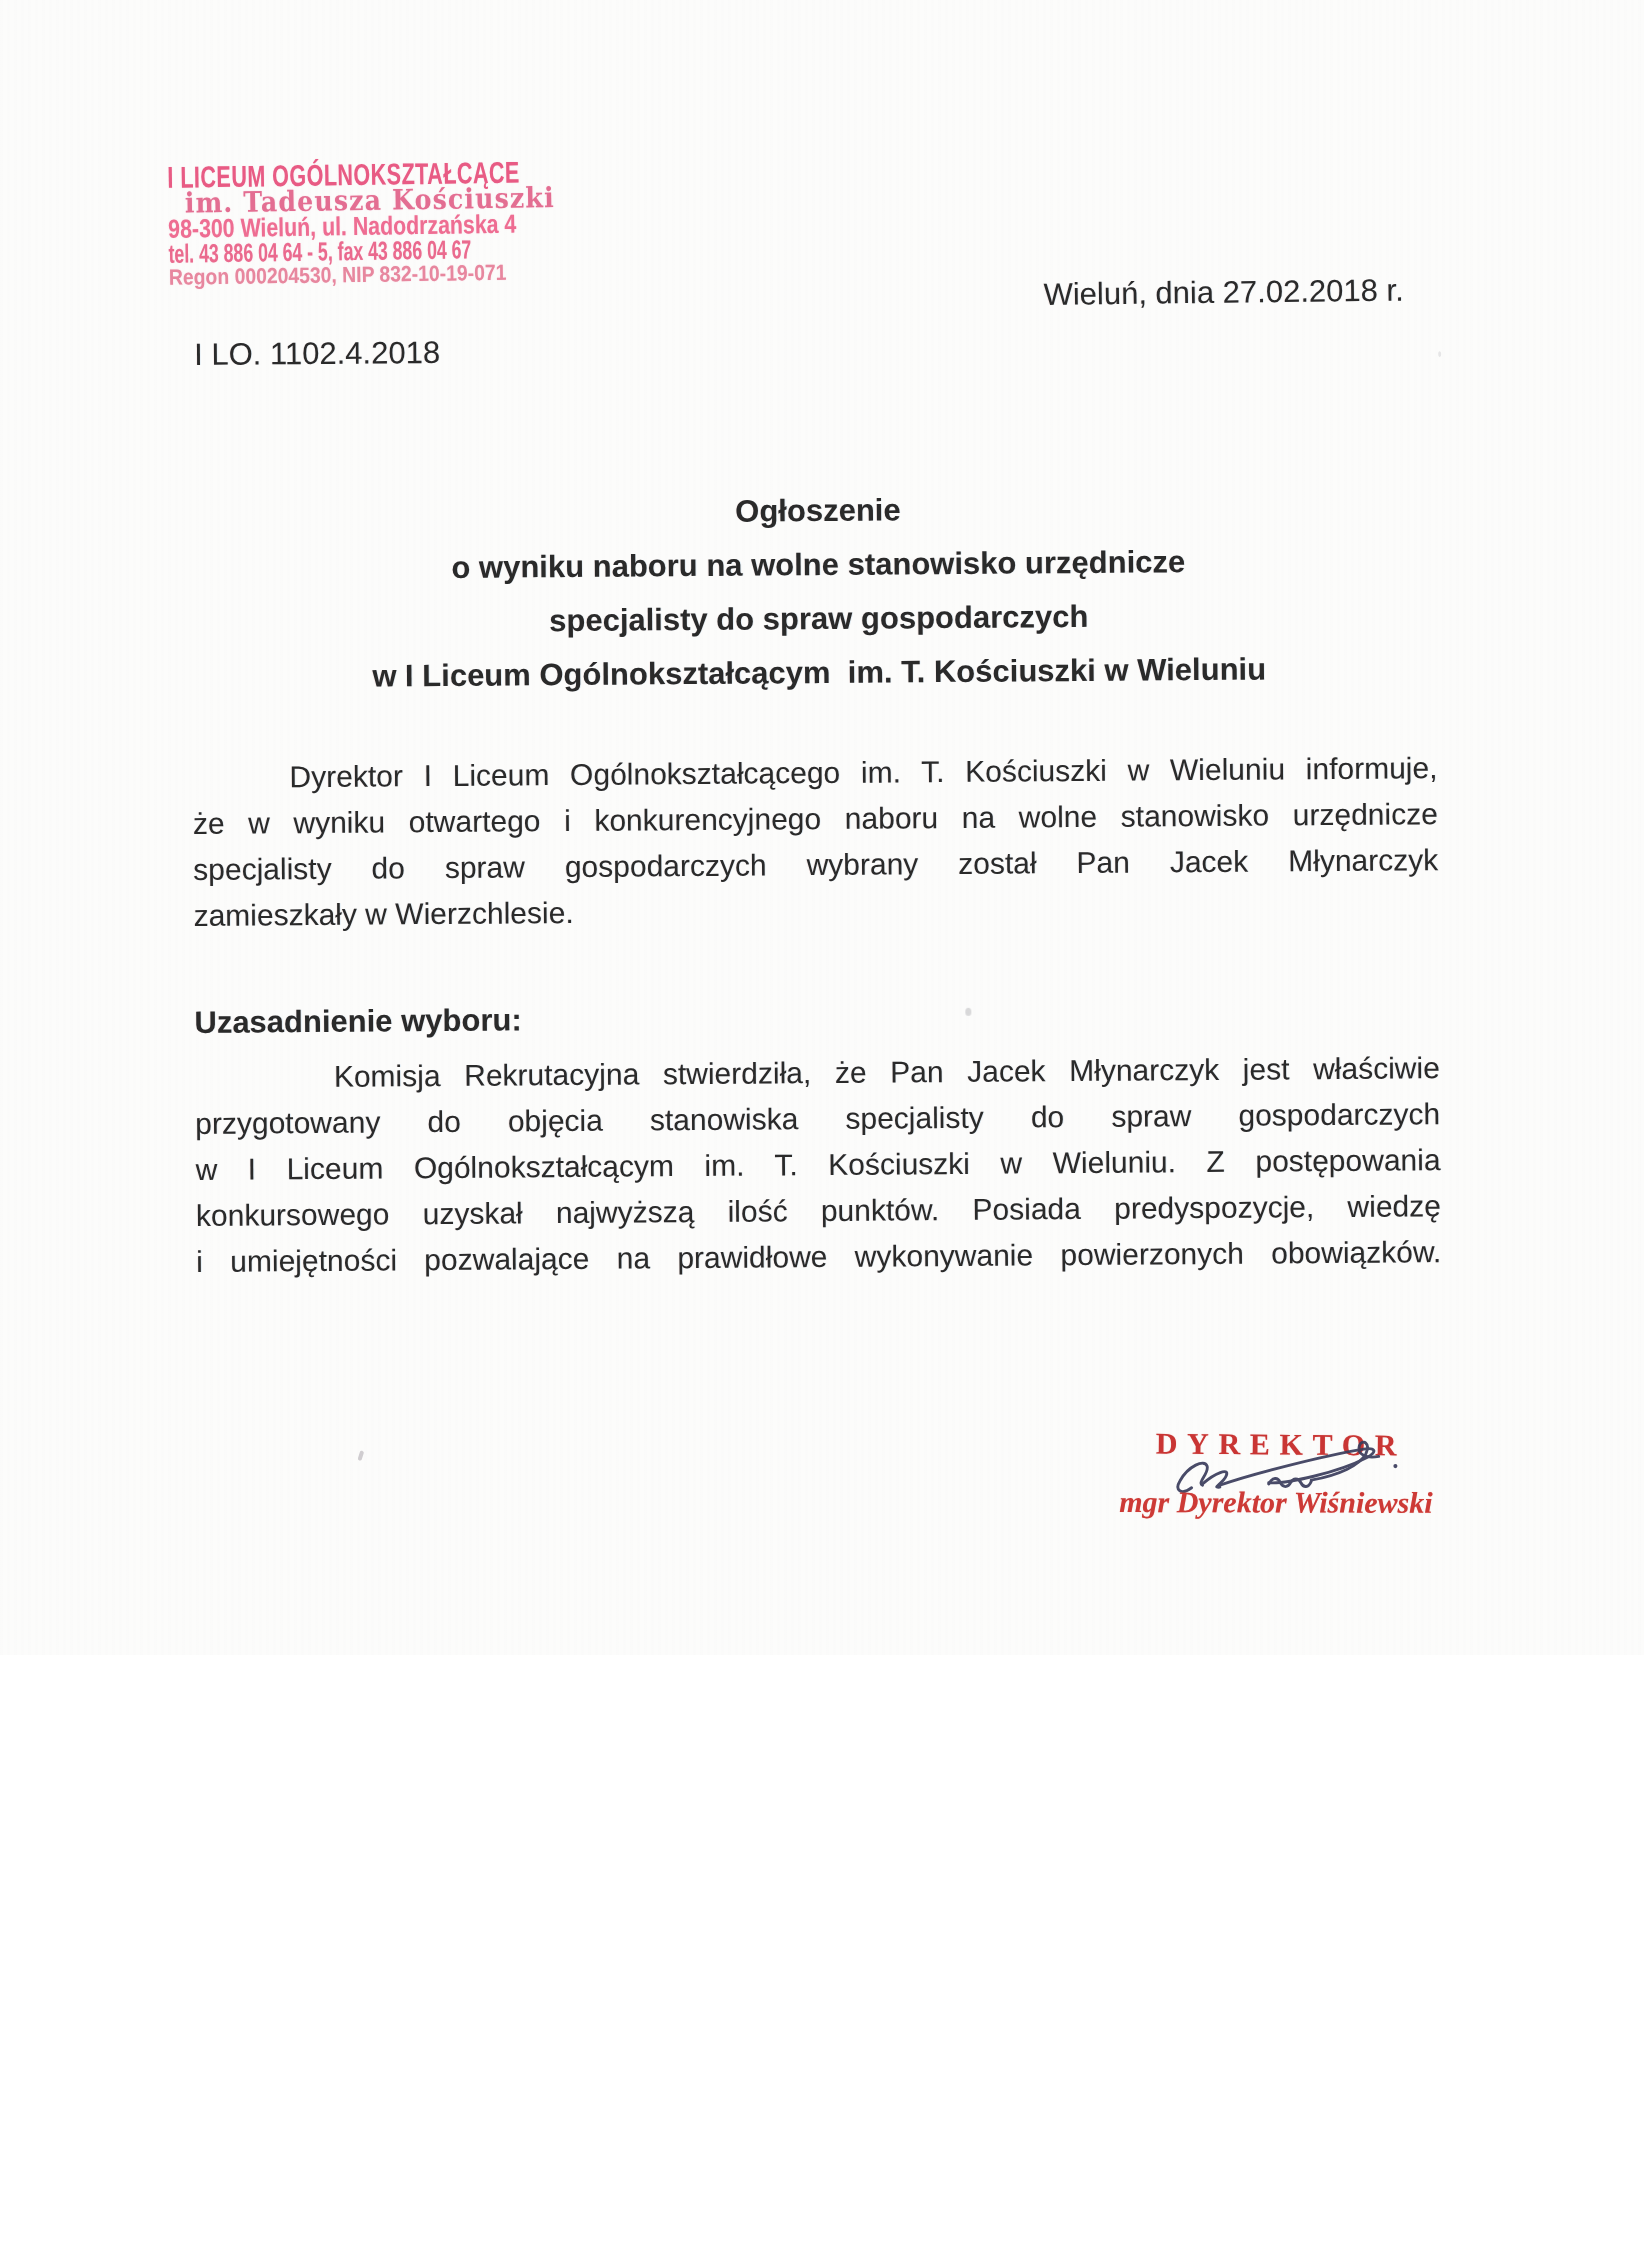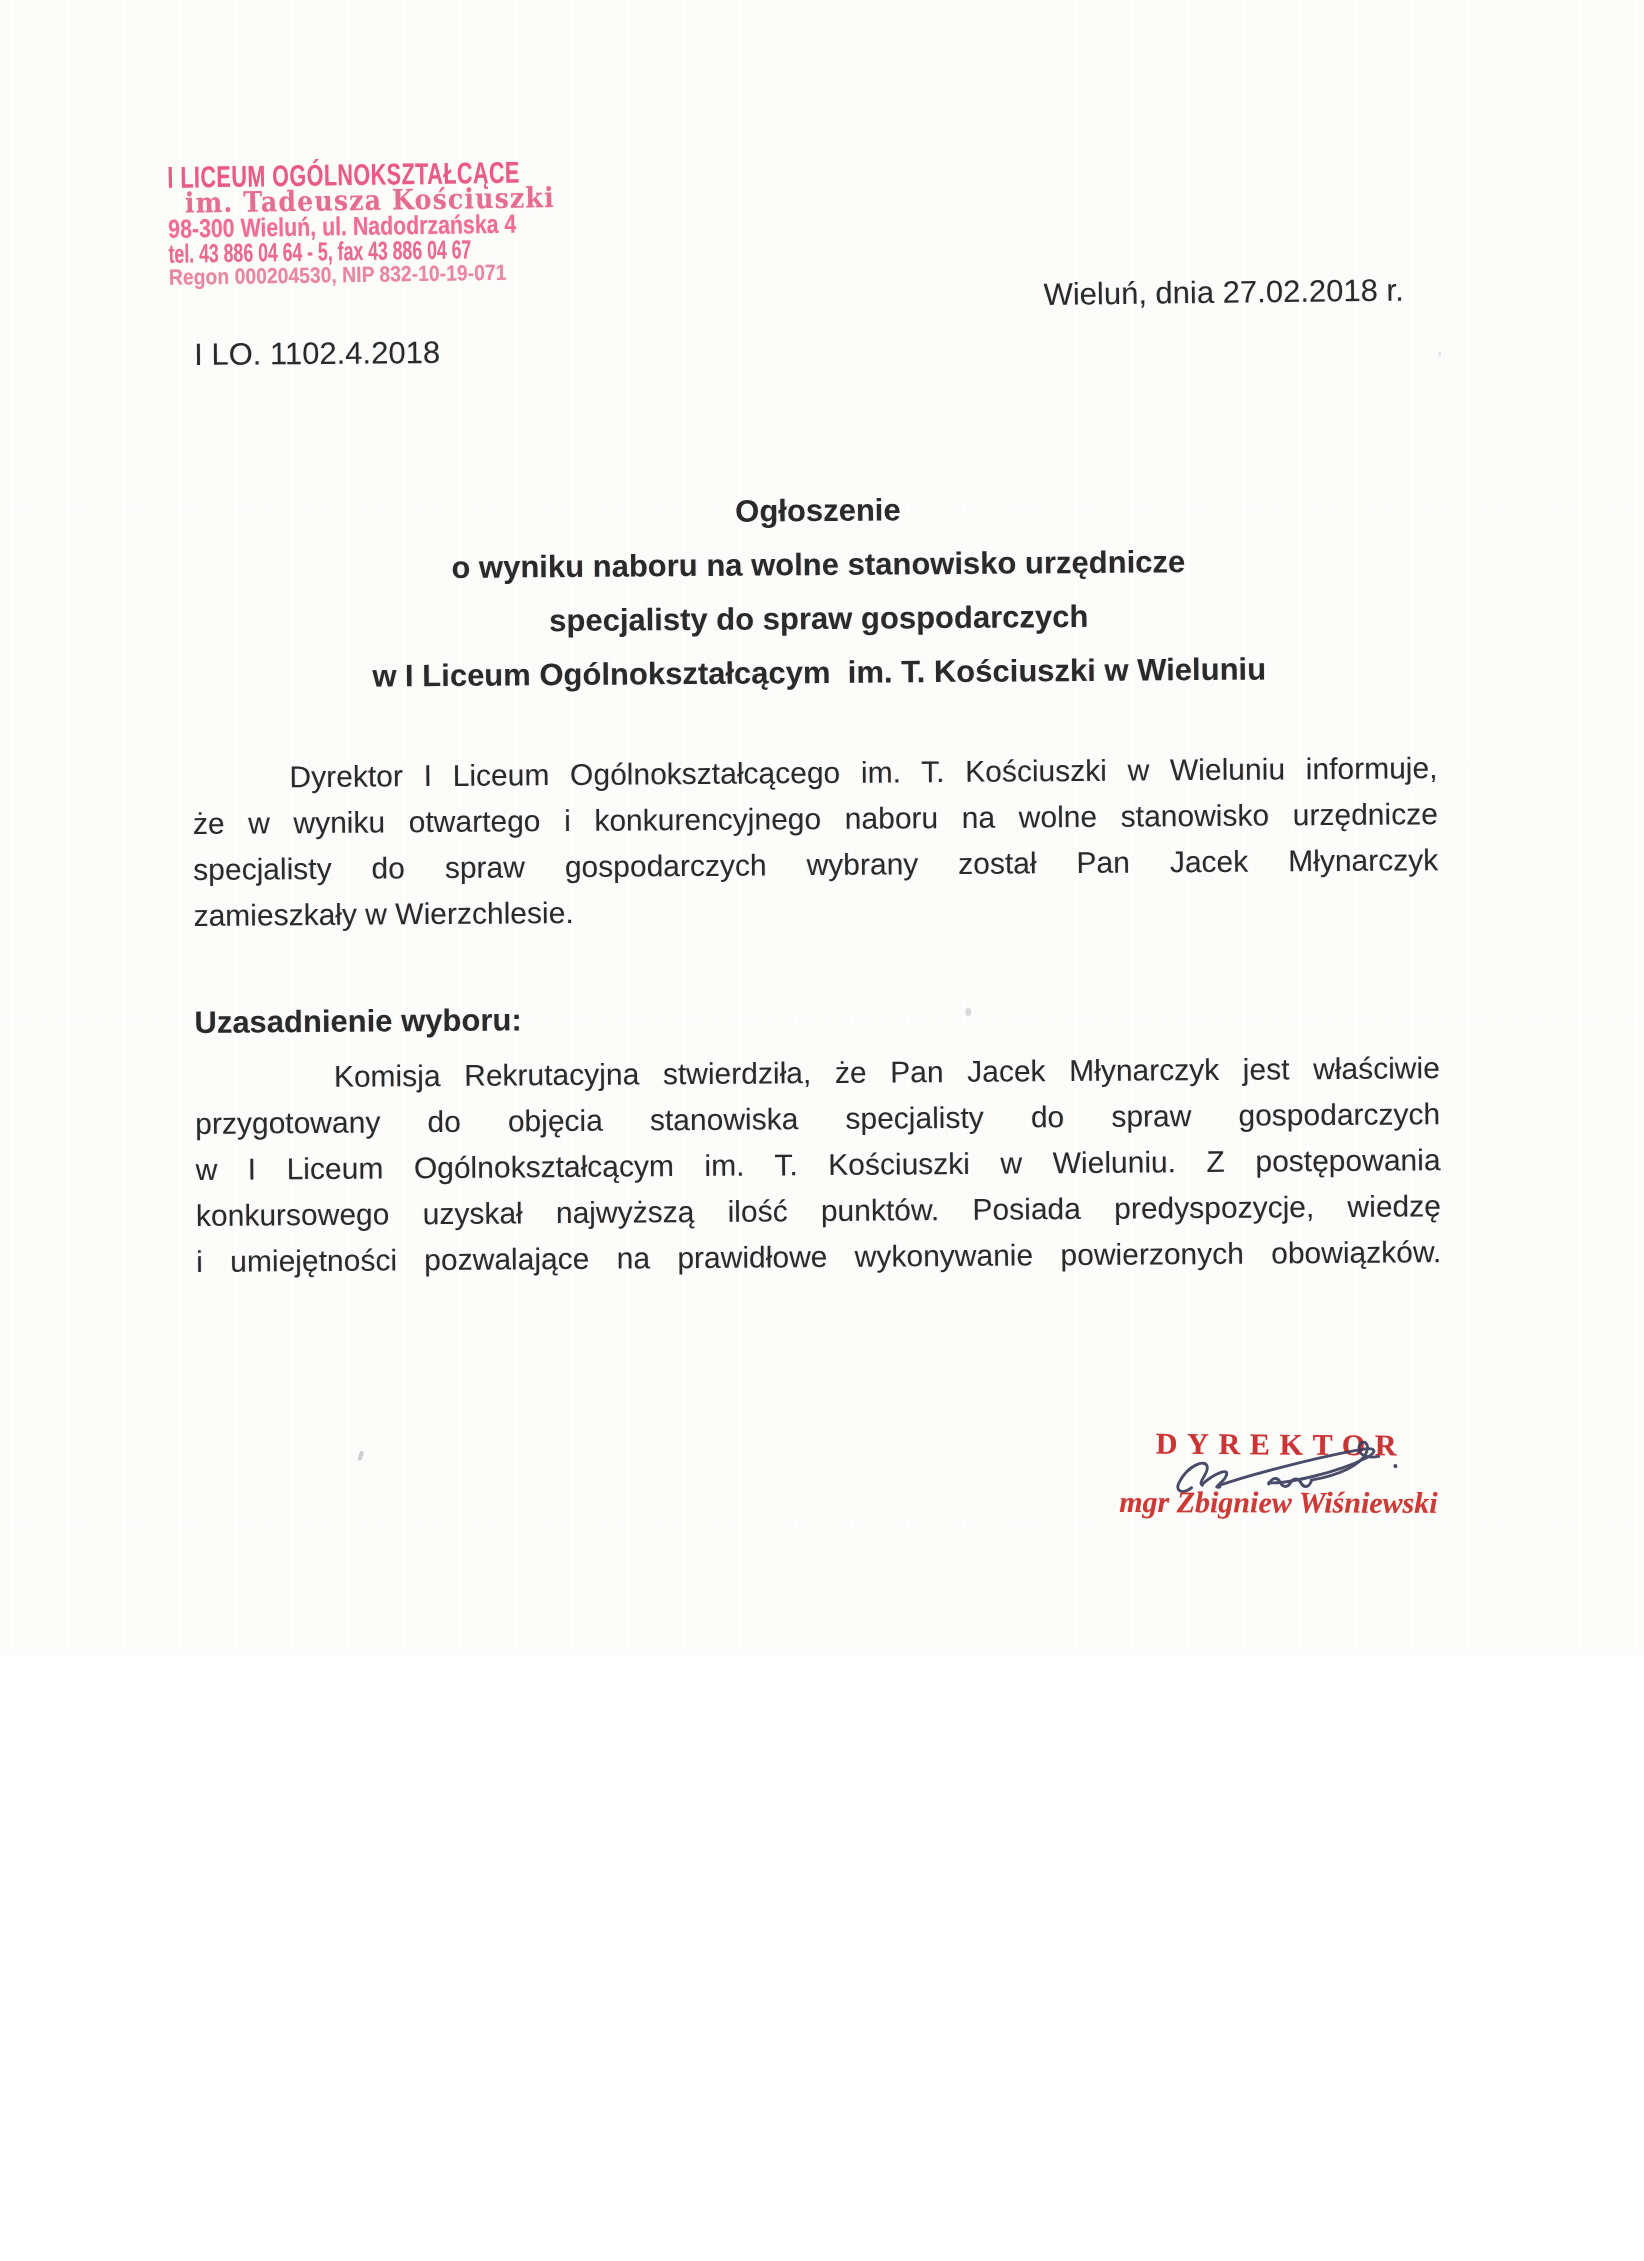--- a/index.html
+++ b/index.html
@@ -235,21 +235,21 @@
     <div class="sig">
       <div class="role">DYREKTOR</div>
       <svg class="ink" viewBox="0 0 380 98" fill="none" stroke="#3a3d5c" stroke-width="4.5" stroke-linecap="round" stroke-linejoin="round">
         <path d="M30,74 C14,86 3,78 12,63 C25,40 50,29 54,40 C58,51 38,66 47,70"></path>
         <path d="M47,68 C66,51 89,42 84,55 C79,68 60,74 74,73"></path>
         <path d="M74,70 C122,53 235,24 295,14 C315,10 321,17 302,27 C258,50 178,68 150,66"></path>
         <path d="M150,68 c6,-11 14,-11 18,-2 c4,8 12,8 16,0 c4,-8 12,-8 16,0 c4,8 12,8 16,-2"></path>
         <path d="M216,62 C260,54 291,39 301,21 C309,4 295,-3 291,8 C287,21 300,29 321,25"></path>
         <circle cx="347" cy="40" r="3.2" fill="#3a3d5c" stroke="none"></circle>
       </svg>
-      <div class="name">mgr Zbigniew Wiśniewski</div>
+      <div class="name">mgr Dyrektor Wiśniewski</div>
     </div>
 
     <div class="speck a"></div>
     <div class="speck b"></div>
     <div class="speck c"></div>
     <div class="speck d"></div>
 
   </div>
 </div>
 

